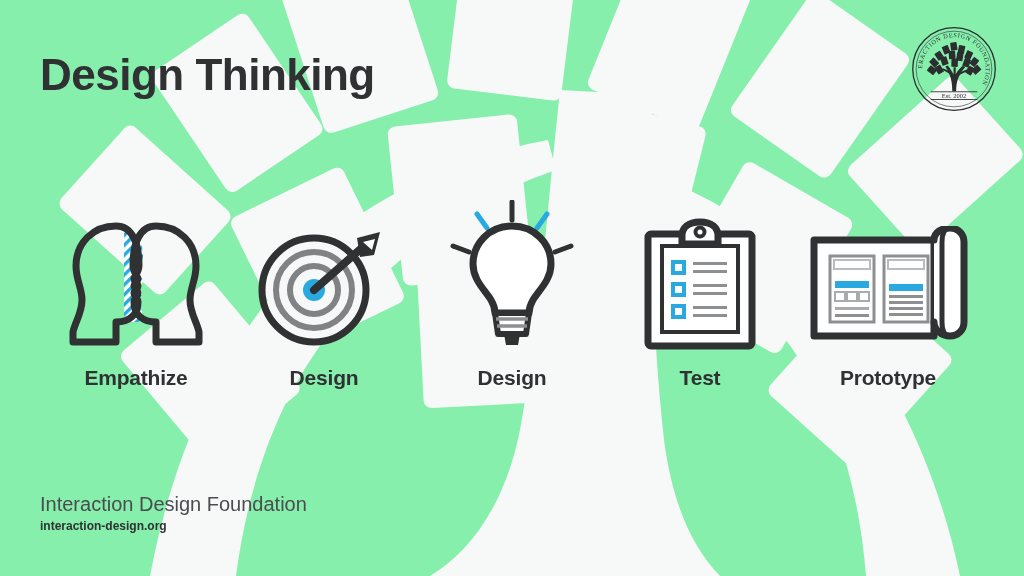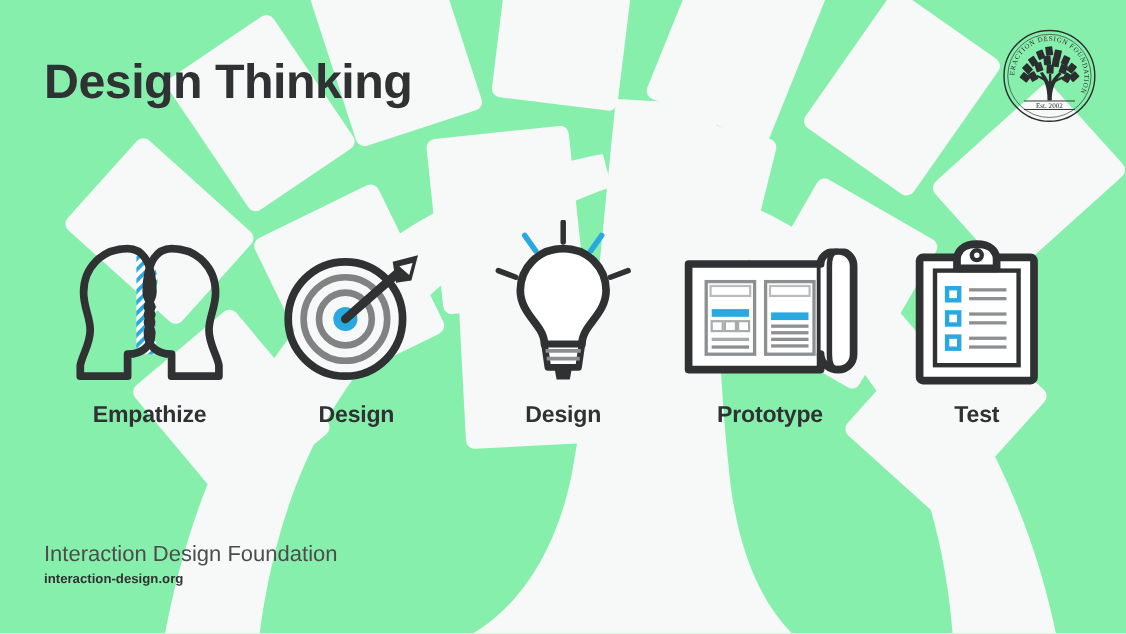--- a/index.html
+++ b/index.html
@@ -258,20 +258,50 @@
           <line x1="50" y1="126" x2="80" y2="126" stroke="#8d8f91" stroke-width="3.5"></line>
 
           <path d="M57 134 L 73 134 L 71 145 L 59 145 Z" fill="#2f3133"></path>
         </svg>
       </div>
       <div class="stage-label">Design</div>
     </div>
 
     <div class="stage">
       <div class="stage-icon">
+        <svg width="120" height="132" viewBox="0 0 120 132" xmlns="http://www.w3.org/2000/svg">
+
+          <rect x="8" y="16" width="104" height="112" rx="3" fill="#ffffff" stroke="#2f3133" stroke-width="7"></rect>
+
+          <rect x="22" y="28" width="76" height="86" fill="#ffffff" stroke="#2f3133" stroke-width="4"></rect>
+
+          <path d="M42 18 C 42 10 48 4 60 4 C 72 4 78 10 78 18 L 78 26 L 42 26 Z" fill="#ffffff" stroke="#2f3133" stroke-width="7" stroke-linejoin="round"></path>
+          <circle cx="60" cy="14" r="4.5" fill="#ffffff" stroke="#2f3133" stroke-width="4"></circle>
+
+          <rect x="31" y="42" width="15" height="15" fill="#29a9df"></rect>
+          <rect x="35" y="46" width="7" height="7" fill="#ffffff"></rect>
+          <rect x="53" y="44" width="34" height="3" fill="#8d8f91"></rect>
+          <rect x="53" y="52" width="34" height="3" fill="#8d8f91"></rect>
+
+          <rect x="31" y="64" width="15" height="15" fill="#29a9df"></rect>
+          <rect x="35" y="68" width="7" height="7" fill="#ffffff"></rect>
+          <rect x="53" y="66" width="34" height="3" fill="#8d8f91"></rect>
+          <rect x="53" y="74" width="34" height="3" fill="#8d8f91"></rect>
+
+          <rect x="31" y="86" width="15" height="15" fill="#29a9df"></rect>
+          <rect x="35" y="90" width="7" height="7" fill="#ffffff"></rect>
+          <rect x="53" y="88" width="34" height="3" fill="#8d8f91"></rect>
+          <rect x="53" y="96" width="34" height="3" fill="#8d8f91"></rect>
+        </svg>
+      </div>
+      <div class="stage-label">Test</div>
+    </div>
+
+    <div class="stage">
+      <div class="stage-icon">
         <svg width="160" height="124" viewBox="0 0 160 124" xmlns="http://www.w3.org/2000/svg">
 
           <path d="M6 14 L 126 14 L 126 110 L 6 110 Z" fill="#ffffff" stroke="#2f3133" stroke-width="7" stroke-linejoin="round"></path>
 
           <path d="M126 14 C 126 6 134 2 142 2 C 150 2 156 8 156 16
                    L 156 96 C 156 104 150 110 142 110 C 134 110 126 104 126 96" fill="#ffffff" stroke="#2f3133" stroke-width="7" stroke-linejoin="round" stroke-linecap="round"></path>
           <path d="M142 2 C 136 2 134 8 134 16 L 134 96
                    C 134 104 136 110 142 110" fill="none" stroke="#2f3133" stroke-width="5"></path>
 
           <rect x="22" y="30" width="44" height="66" fill="#ffffff" stroke="#8d8f91" stroke-width="3"></rect>
@@ -288,50 +318,20 @@
           <rect x="81" y="58" width="34" height="7" fill="#29a9df"></rect>
           <rect x="81" y="69" width="34" height="3" fill="#8d8f91"></rect>
           <rect x="81" y="75" width="34" height="3" fill="#8d8f91"></rect>
           <rect x="81" y="81" width="34" height="3" fill="#8d8f91"></rect>
           <rect x="81" y="87" width="34" height="3" fill="#8d8f91"></rect>
         </svg>
       </div>
       <div class="stage-label">Prototype</div>
     </div>
 
-    <div class="stage">
-      <div class="stage-icon">
-        <svg width="120" height="132" viewBox="0 0 120 132" xmlns="http://www.w3.org/2000/svg">
-
-          <rect x="8" y="16" width="104" height="112" rx="3" fill="#ffffff" stroke="#2f3133" stroke-width="7"></rect>
-
-          <rect x="22" y="28" width="76" height="86" fill="#ffffff" stroke="#2f3133" stroke-width="4"></rect>
-
-          <path d="M42 18 C 42 10 48 4 60 4 C 72 4 78 10 78 18 L 78 26 L 42 26 Z" fill="#ffffff" stroke="#2f3133" stroke-width="7" stroke-linejoin="round"></path>
-          <circle cx="60" cy="14" r="4.5" fill="#ffffff" stroke="#2f3133" stroke-width="4"></circle>
-
-          <rect x="31" y="42" width="15" height="15" fill="#29a9df"></rect>
-          <rect x="35" y="46" width="7" height="7" fill="#ffffff"></rect>
-          <rect x="53" y="44" width="34" height="3" fill="#8d8f91"></rect>
-          <rect x="53" y="52" width="34" height="3" fill="#8d8f91"></rect>
-
-          <rect x="31" y="64" width="15" height="15" fill="#29a9df"></rect>
-          <rect x="35" y="68" width="7" height="7" fill="#ffffff"></rect>
-          <rect x="53" y="66" width="34" height="3" fill="#8d8f91"></rect>
-          <rect x="53" y="74" width="34" height="3" fill="#8d8f91"></rect>
-
-          <rect x="31" y="86" width="15" height="15" fill="#29a9df"></rect>
-          <rect x="35" y="90" width="7" height="7" fill="#ffffff"></rect>
-          <rect x="53" y="88" width="34" height="3" fill="#8d8f91"></rect>
-          <rect x="53" y="96" width="34" height="3" fill="#8d8f91"></rect>
-        </svg>
-      </div>
-      <div class="stage-label">Test</div>
-    </div>
-
   </div>
 
   <div class="footer">
     <div class="footer-org">Interaction Design Foundation</div>
     <div class="footer-url">interaction-design.org</div>
   </div>
 
 </div>
 
 </body></html>

